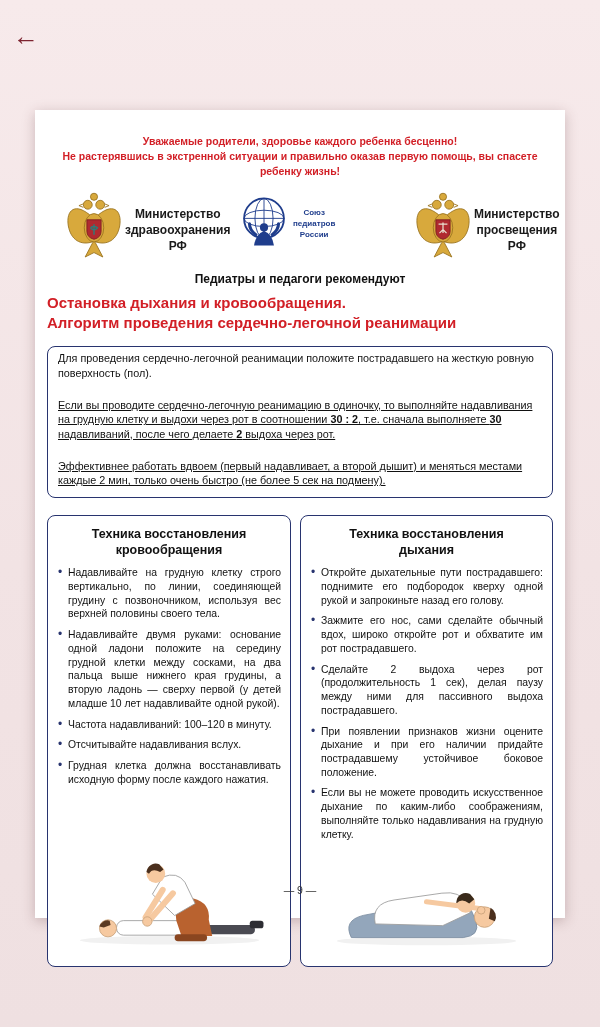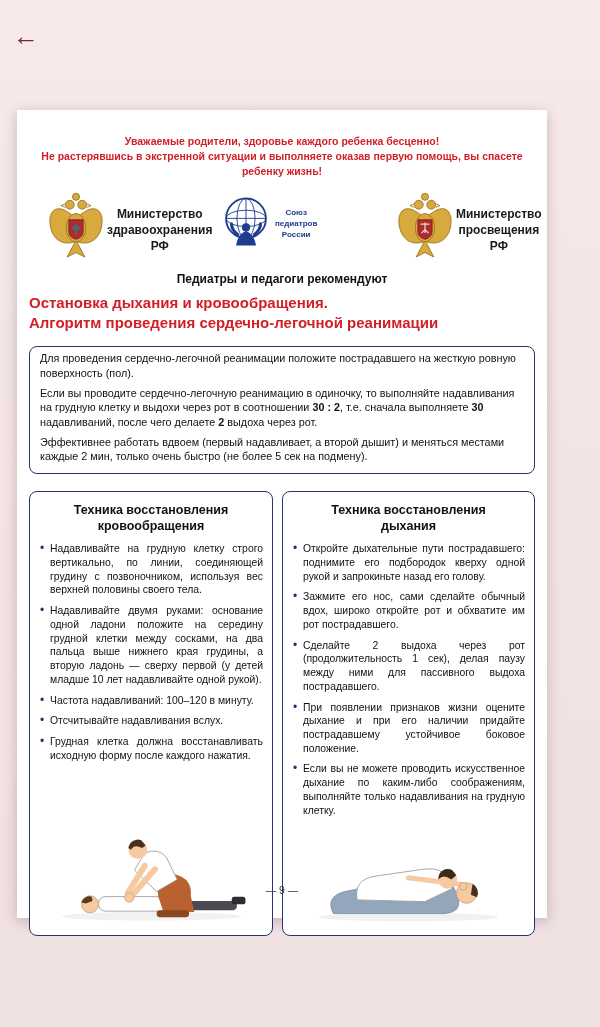--- a/index.html
+++ b/index.html
@@ -22,21 +22,21 @@
     color: #7d2430;
     font-size: 26px;
     line-height: 32px;
     text-align: center;
     cursor: pointer;
     user-select: none;
   }
 
   .sheet {
     position: absolute;
-    left: 17px; top: 110px;
+    left: 35px; top: 110px;
     width: 530px; height: 808px;
     background: #ffffff;
     box-shadow: 0 3px 12px rgba(90,50,55,.28);
     padding: 24px 12px 0;
   }
 
   .appeal {
     color: #d21f26;
     font-weight: 700;
     font-size: 10.5px;
@@ -88,32 +88,32 @@
   .intro-box {
     border: 1.5px solid #28346f;
     border-radius: 8px;
     margin: 13px 0 0;
     padding: 4px 10px 9px;
     font-size: 10.8px;
     line-height: 1.33;
     color: #111;
     text-align: left;
   }
-  .intro-box p + p { margin-top: 6px; }
+  .intro-box p + p { margin-top: 18px; text-decoration: underline; }
 
   .columns {
     display: flex;
     gap: 9px;
     margin-top: 17px;
     align-items: stretch;
   }
   .col-box {
     border: 1.5px solid #28346f;
     border-radius: 8px;
-    padding: 9px 9px 9px;
+    padding: 9px 9px 16px;
     display: flex;
     flex-direction: column;
     min-height: 358px;
     background: #fff;
   }
   .col-box.left  { flex: 0 0 244px; }
   .col-box.right { flex: 1; }
 
   .col-title {
     text-align: center;
@@ -163,21 +163,21 @@
 <body>
 
 <div class="screen">
 
   <div class="back-button">←</div>
 
   <div class="sheet">
 
     <div class="appeal">
       <div>Уважаемые родители, здоровье каждого ребенка бесценно!</div>
-      <div>Не растерявшись в экстренной ситуации и выполняете оказав первую помощь, вы спасете ребенку жизнь!</div>
+      <div>Не растерявшись в экстренной ситуации и правильно оказав первую помощь, вы спасете ребенку жизнь!</div>
     </div>
 
     <div class="emblems">
 
       <div class="emblem-block">
         <span>
           <svg width="62" height="72" viewBox="0 0 70 80" aria-hidden="true">
             <path d="M33,30 C14,12 3,22 6,40 C9,56 20,62 33,58 Z" fill="#d8a93c" stroke="#9a7420" stroke-width="1"></path>
             <path d="M37,30 C56,12 67,22 64,40 C61,56 50,62 37,58 Z" fill="#d8a93c" stroke="#9a7420" stroke-width="1"></path>
             <path d="M35,56 L25,75 L35,70 L45,75 Z" fill="#d8a93c" stroke="#9a7420" stroke-width="1"></path>

